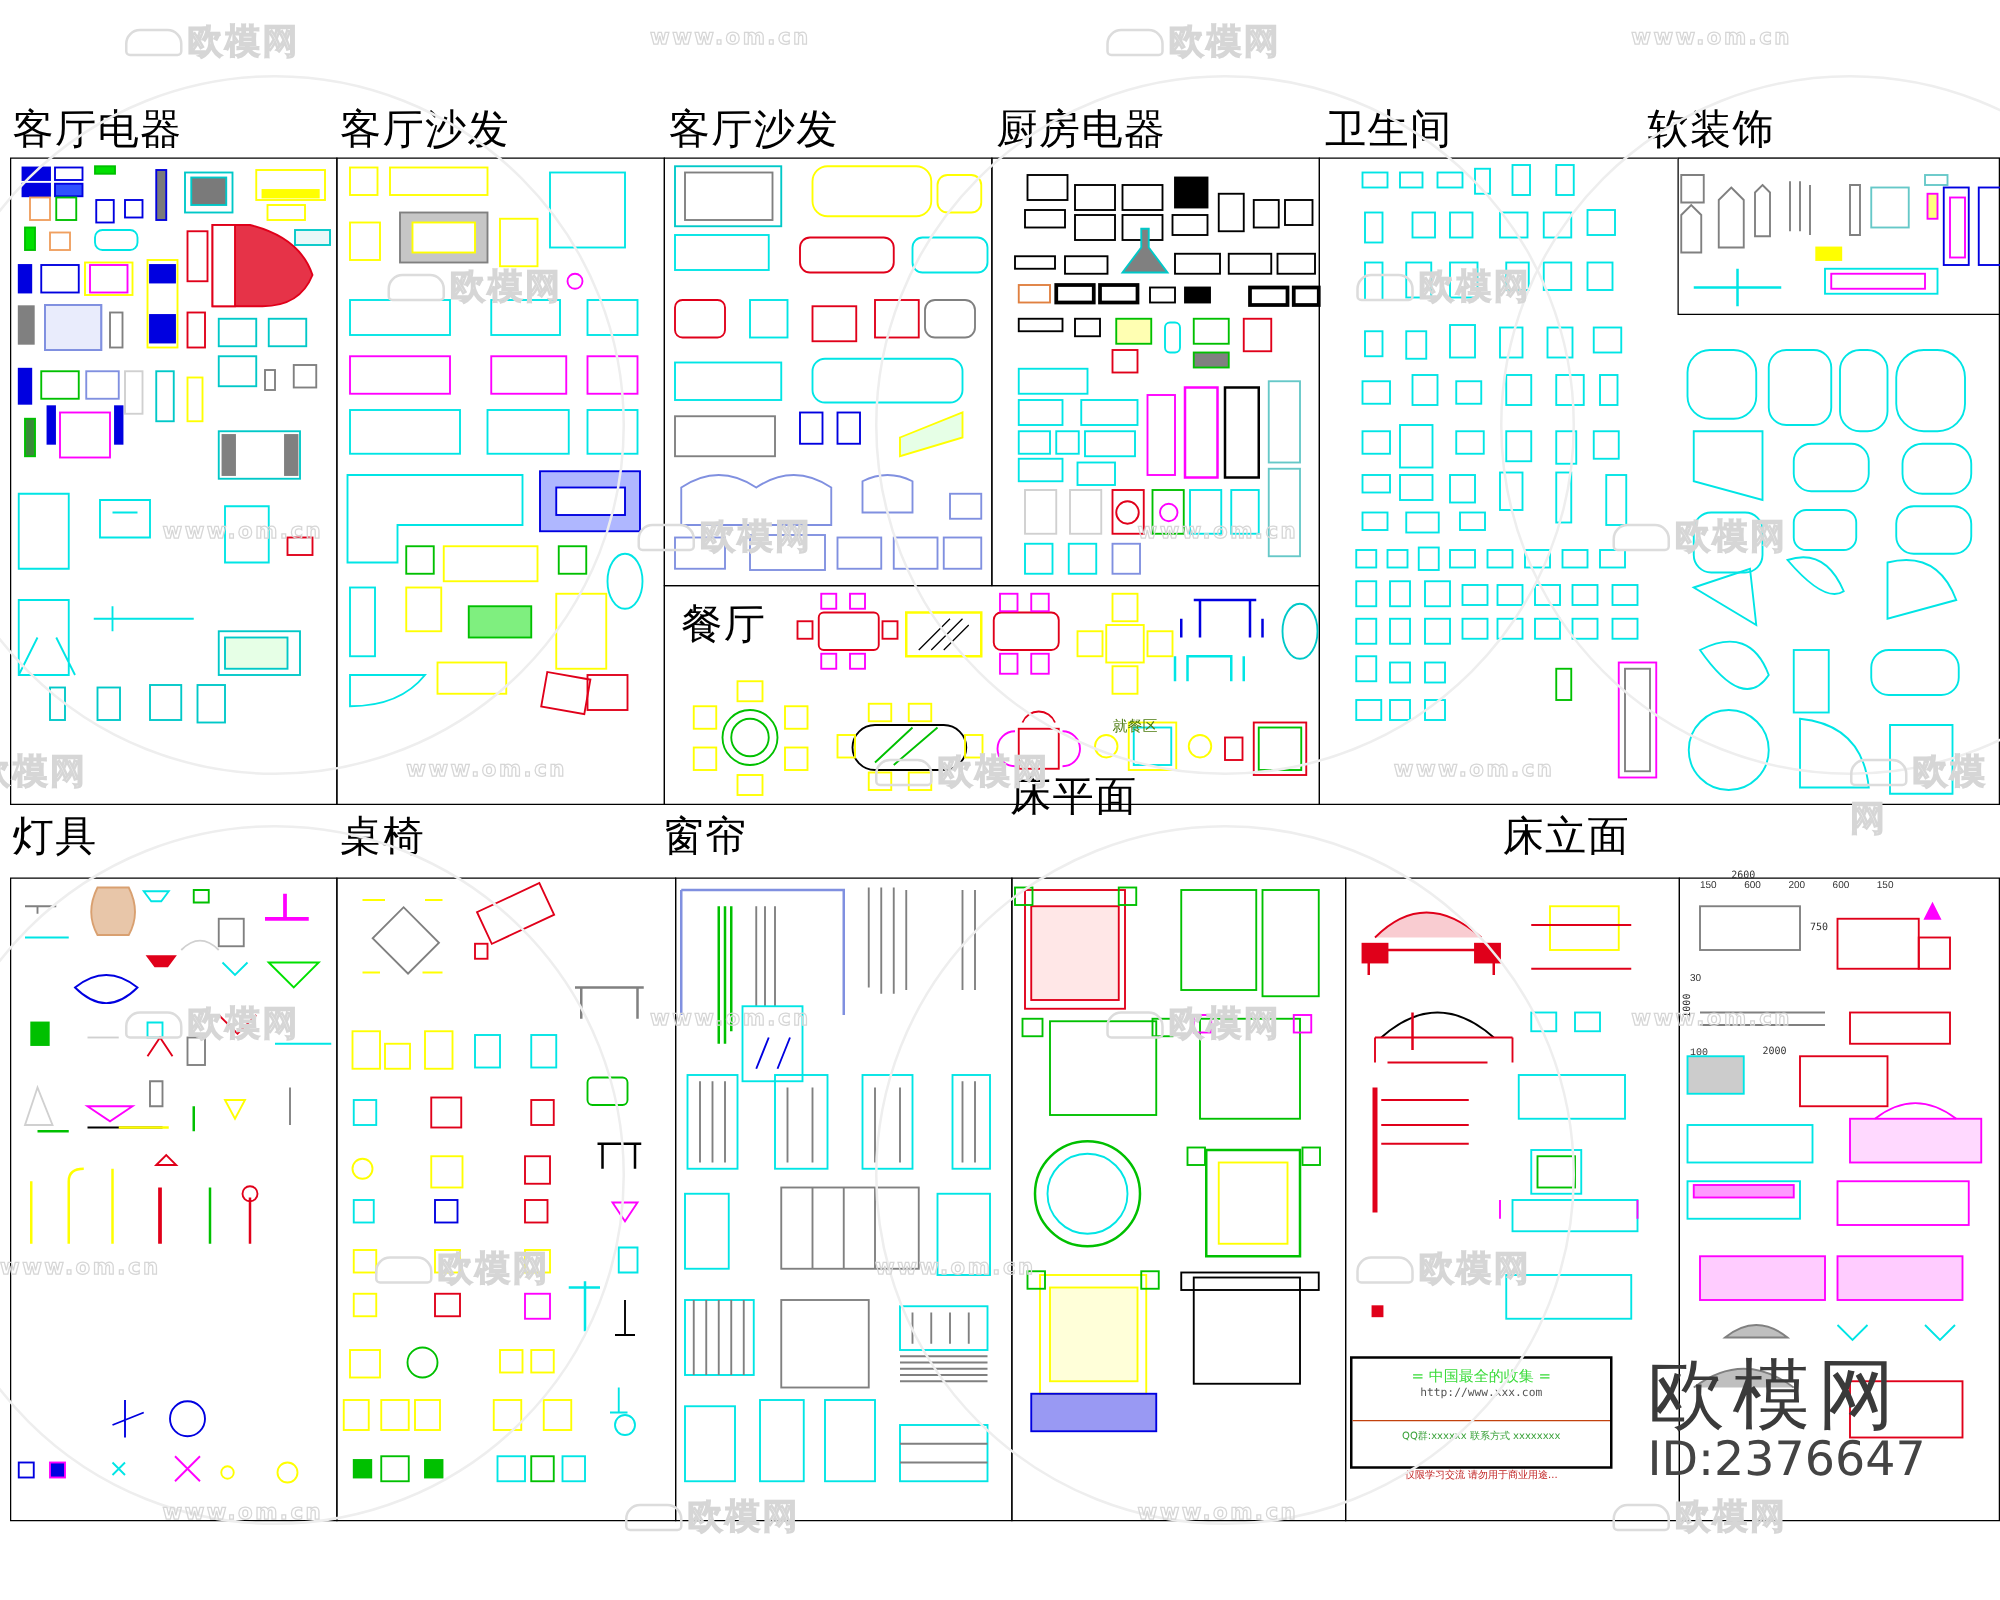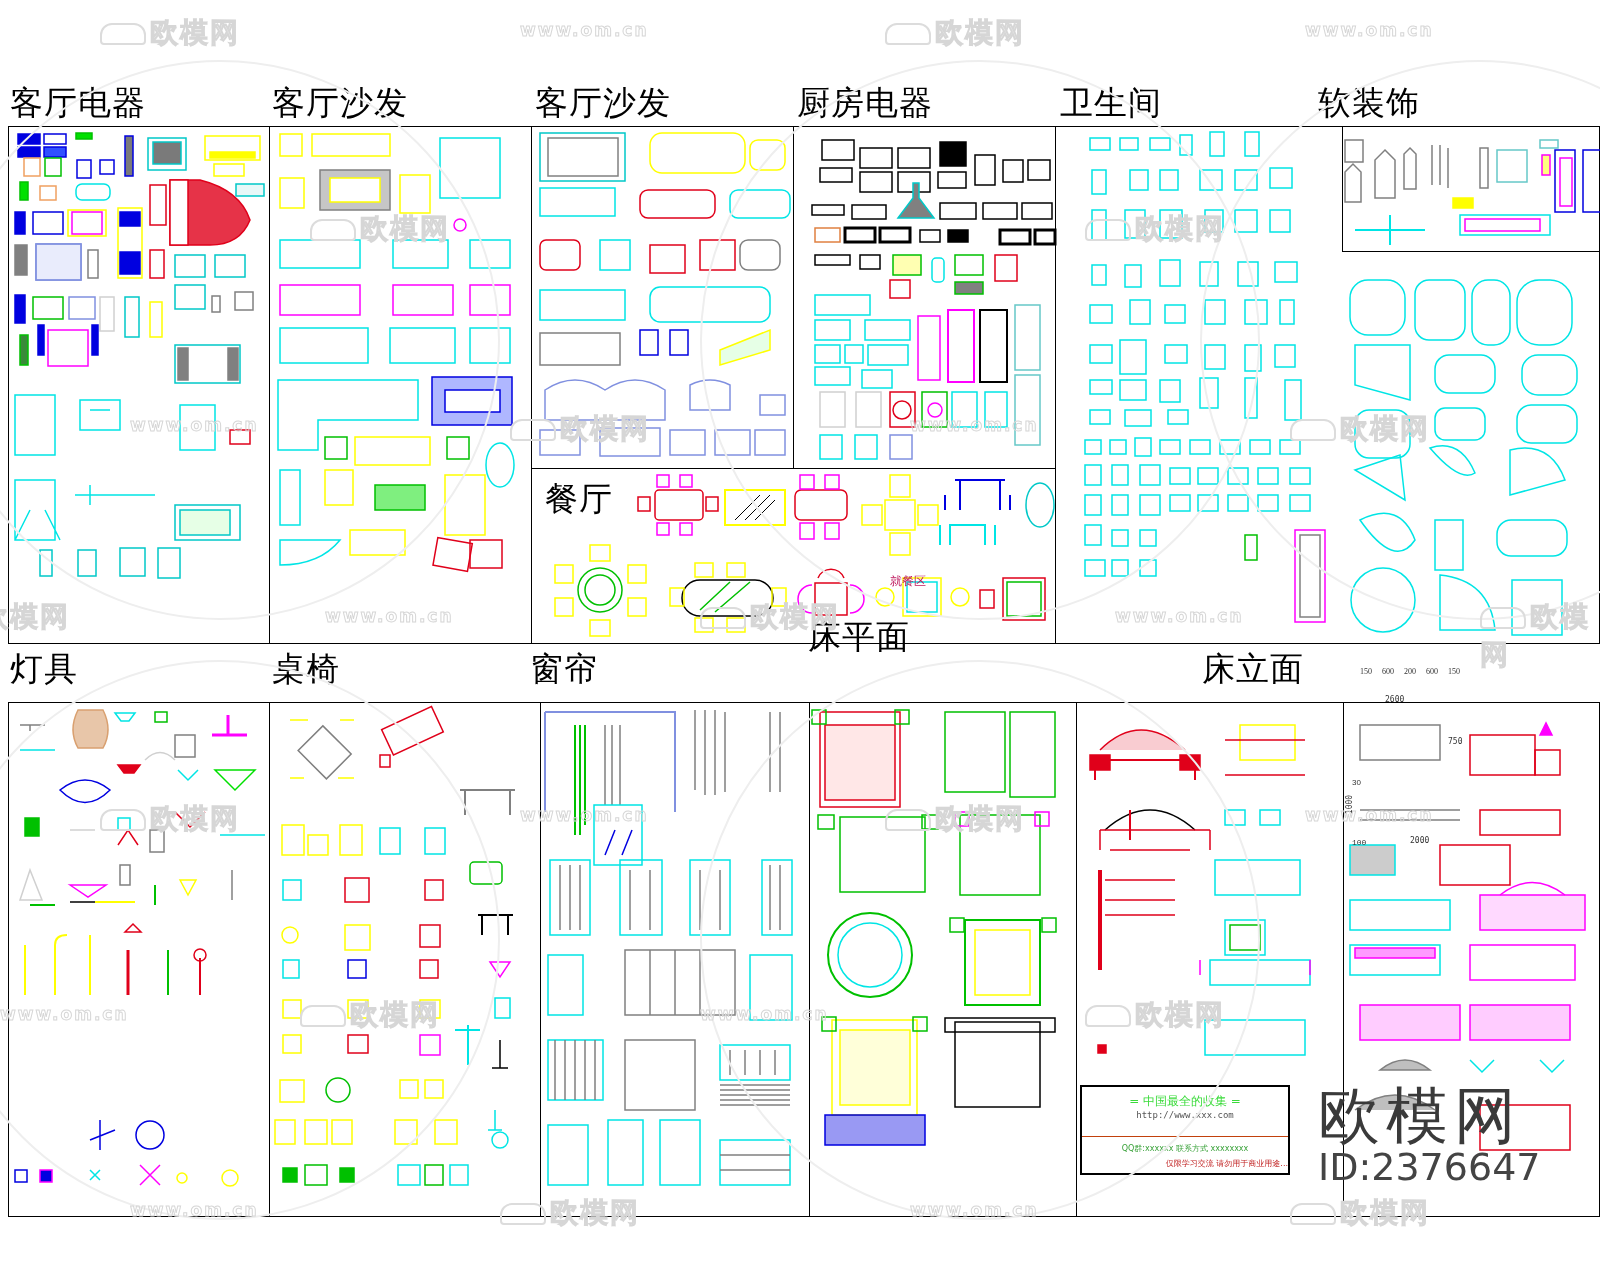--- a/index.html
+++ b/index.html
@@ -15,21 +15,21 @@
   .big-wm { position: absolute; left: 1318px; top: 1085px; z-index: 6; color: #3a3a3a; font-family: "DejaVu Sans", sans-serif; }
   .big-wm .logo { font-size: 62px; letter-spacing: 6px; line-height: 1; }
   .big-wm .id { font-size: 38px; line-height: 1.1; color: #444; }
   svg { position: absolute; left: 0; top: 0; }
   .arc { position: absolute; border: 2px solid #eeeeee; border-radius: 50%; pointer-events: none; z-index: 4; }
   .table-box { position: absolute; left: 1080px; top: 1085px; width: 210px; height: 90px; border: 2px solid #000; background:#fff; z-index: 3; }
   .table-box .row1 { height: 50px; border-bottom: 1px solid #c2410c; text-align: center; padding-top: 6px; }
   .table-box .t1 { color: #3adb3a; font-size: 12px; font-family: "DejaVu Sans", sans-serif; }
   .table-box .t2 { color: #555; font-size: 9px; font-family: "DejaVu Sans Mono", monospace; }
   .table-box .t3 { color: #3aa23a; font-size: 8px; font-family: "DejaVu Sans", sans-serif; text-align:center; margin-top:6px; }
-  .table-box .t4 { color: #c02020; font-size: 8px; font-family: "DejaVu Sans", sans-serif; text-align:right; margin-top:4px; }
+  .table-box .t4 { color: #c02020; font-size: 8px; font-family: "DejaVu Sans", sans-serif; text-align:center; margin-top:20px; }
 </style>
 </head>
 <body>
 
 <div class="canvas">
 
   <div class="title" style="left:10px;top:86px">客厅电器</div>
   <div class="title" style="left:272px;top:86px">客厅沙发</div>
   <div class="title" style="left:535px;top:86px">客厅沙发</div>
   <div class="title" style="left:797px;top:86px">厨房电器</div>
@@ -625,24 +625,24 @@
 
   <div class="table-box">
     <div class="row1">
       <div class="t1">= 中国最全的收集 =</div>
       <div class="t2">http://www.xxx.com</div>
     </div>
     <div class="t3">QQ群:xxxxxx 联系方式 xxxxxxxx</div>
     <div class="t4">仅限学习交流 请勿用于商业用途...</div>
   </div>
 
-  <div style="position:absolute;left:890px;top:573px;color:#be185d;font-size:12px;font-family:'DejaVu Sans',sans-serif;z-index:2">就餐区</div>
+  <div style="position:absolute;left:890px;top:573px;color:#4d7c0f;font-size:12px;font-family:'DejaVu Sans',sans-serif;z-index:2">就餐区</div>
 
   <div style="position:absolute;left:1385px;top:695px;font-size:8px;color:#333;font-family:'DejaVu Sans Mono',monospace;z-index:2">2600</div>
-  <div style="position:absolute;left:1360px;top:667px;font-size:8px;color:#333;font-family:Liberation Serif, serif;z-index:2;display:flex;gap:10px">
+  <div style="position:absolute;left:1360px;top:703px;font-size:8px;color:#333;font-family:Liberation Sans, sans-serif;z-index:2;display:flex;gap:22px">
     <span>150</span>
     <span>600</span>
     <span>200</span>
     <span>600</span>
     <span>150</span>
   </div>
   <div style="position:absolute;left:1448px;top:737px;font-size:8px;color:#333;font-family:'DejaVu Sans Mono',monospace;z-index:2">750</div>
   <div style="position:absolute;left:1352px;top:778px;font-size:8px;color:#333;font-family:Liberation Sans, sans-serif;z-index:2">30</div>
   <div style="position:absolute;left:1340px;top:800px;font-size:8px;color:#333;font-family:'DejaVu Sans Mono',monospace;z-index:2;transform:rotate(-90deg)">1000</div>
   <div style="position:absolute;left:1352px;top:838px;font-size:8px;color:#333;font-family:Liberation Mono, monospace;z-index:2">100</div>

